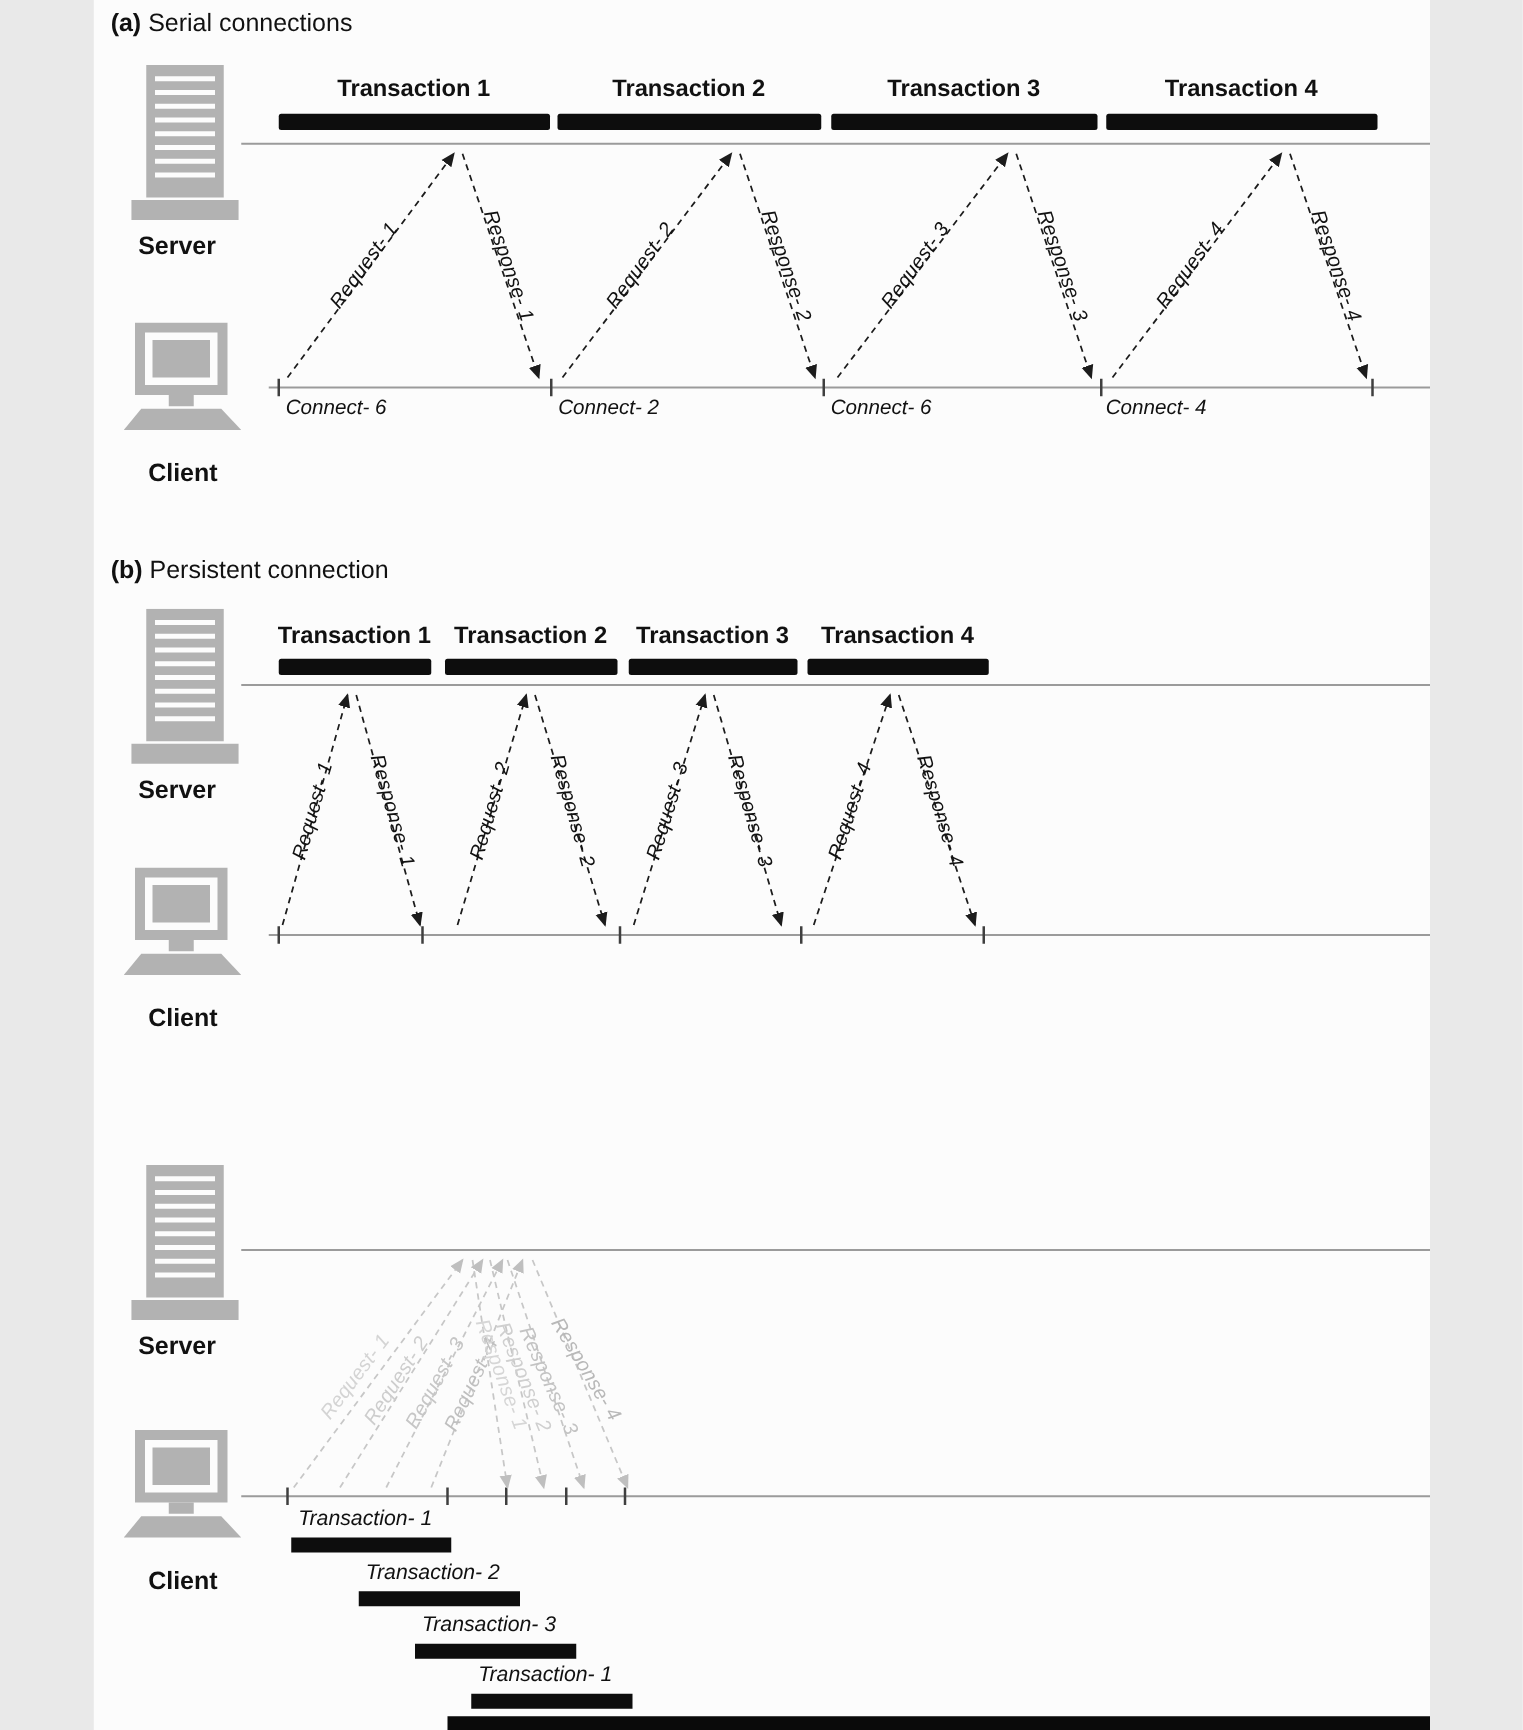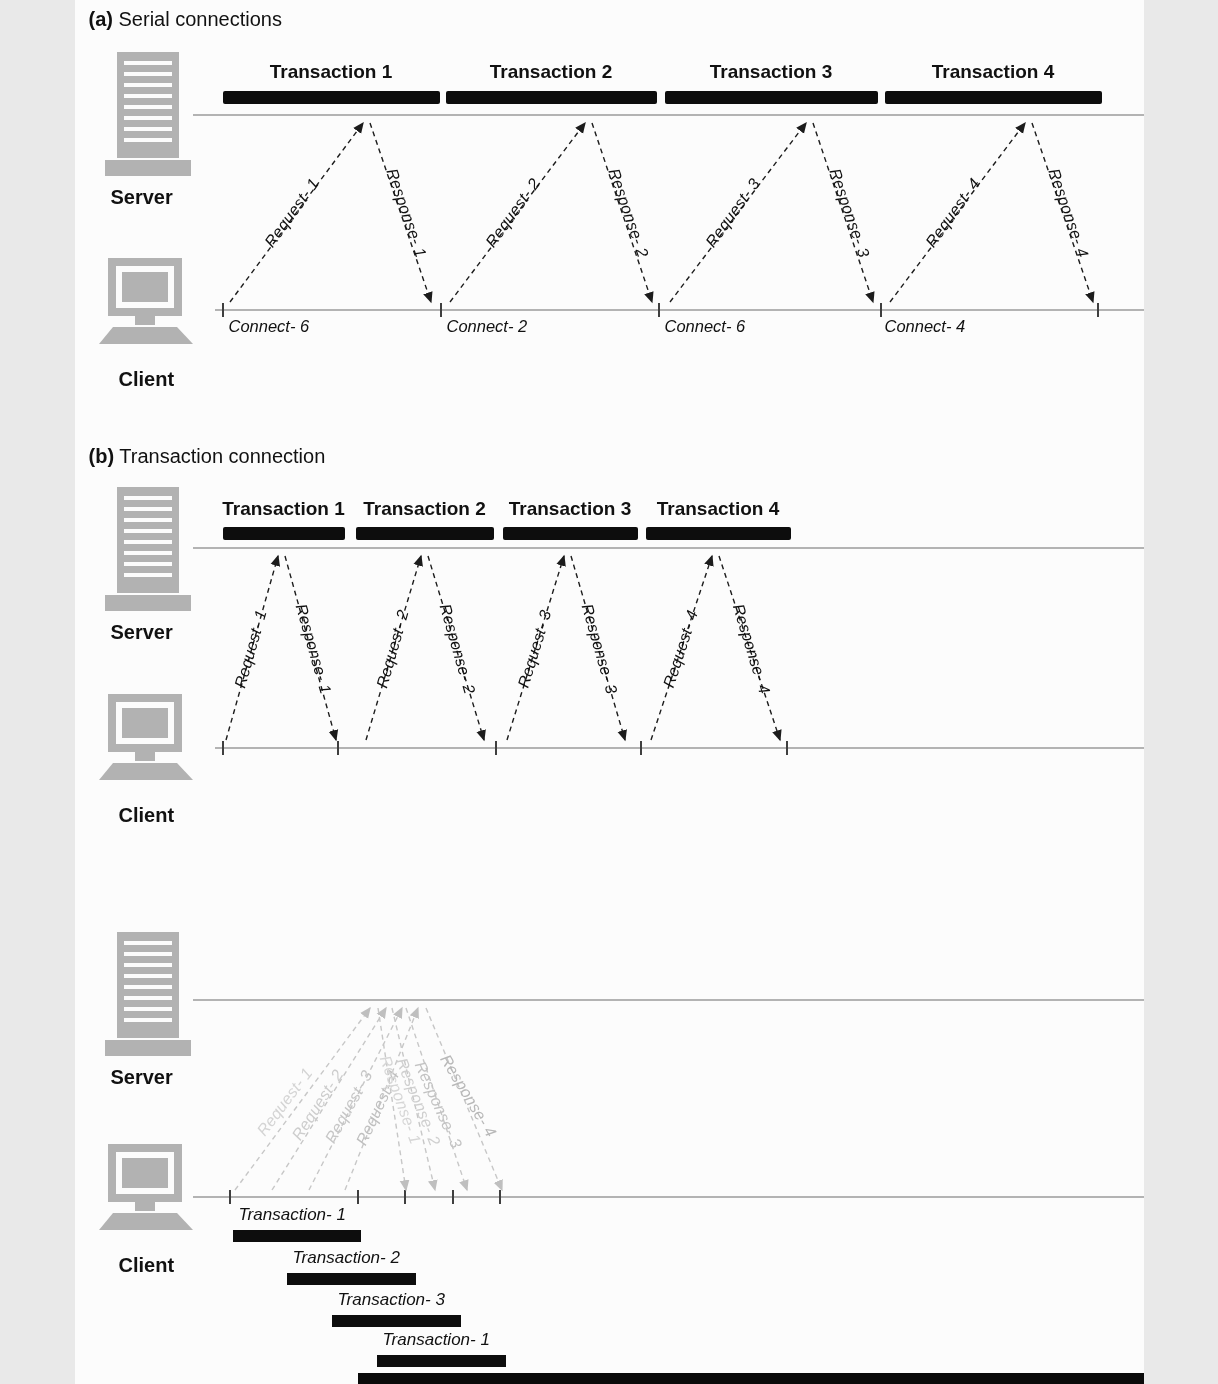--- a/index.html
+++ b/index.html
@@ -163,21 +163,21 @@
     <rect x="9" y="0" width="74" height="58" fill="#b2b2b2"></rect>
     <rect x="17" y="8" width="58" height="42" fill="#fcfcfc"></rect>
     <rect x="23" y="14" width="46" height="30" fill="#b2b2b2"></rect>
     <rect x="36" y="58" width="20" height="9" fill="#b2b2b2"></rect>
     <polygon points="14,69 78,69 94,86 0,86" fill="#b2b2b2"></polygon>
   </svg>
   <div class="icolabel" style="left:44px;top:368px">Client</div>
 
   <div class="ptitle" style="left:14px;top:445px">
     <b>(b)</b>
-    <span>Transaction connection</span>
+    <span>Persistent connection</span>
   </div>
 
   <svg class="icon" style="left:30px;top:487px" width="86" height="126" viewBox="0 0 86 126">
     <rect x="12" y="0" width="62" height="106" fill="#b2b2b2"></rect>
     <rect x="19" y="9" width="48" height="4" fill="#fcfcfc"></rect>
     <rect x="19" y="20" width="48" height="4" fill="#fcfcfc"></rect>
     <rect x="19" y="31" width="48" height="4" fill="#fcfcfc"></rect>
     <rect x="19" y="42" width="48" height="4" fill="#fcfcfc"></rect>
     <rect x="19" y="53" width="48" height="4" fill="#fcfcfc"></rect>
     <rect x="19" y="64" width="48" height="4" fill="#fcfcfc"></rect>

